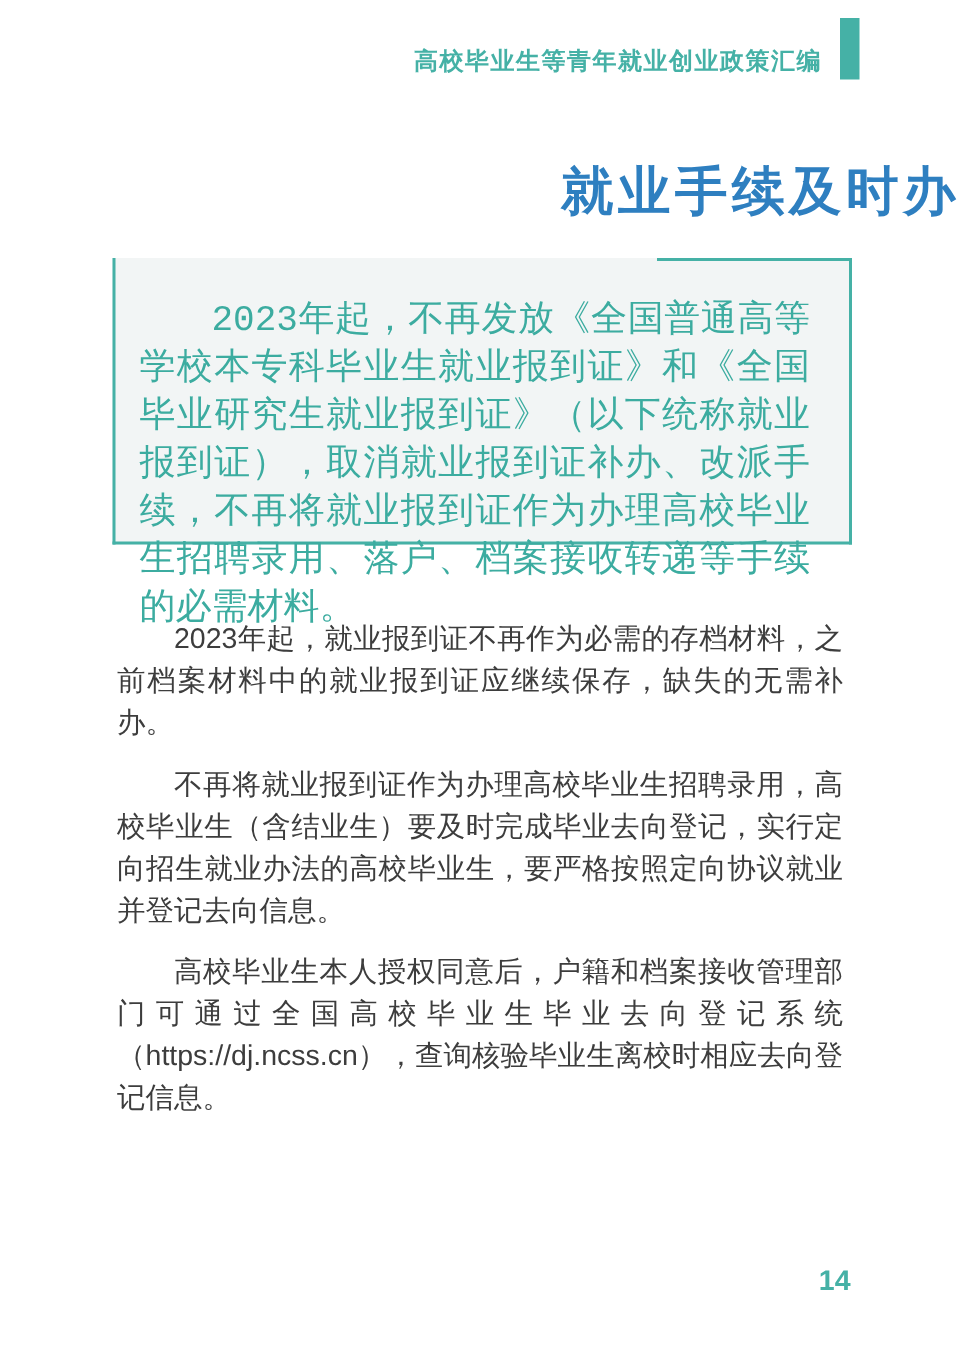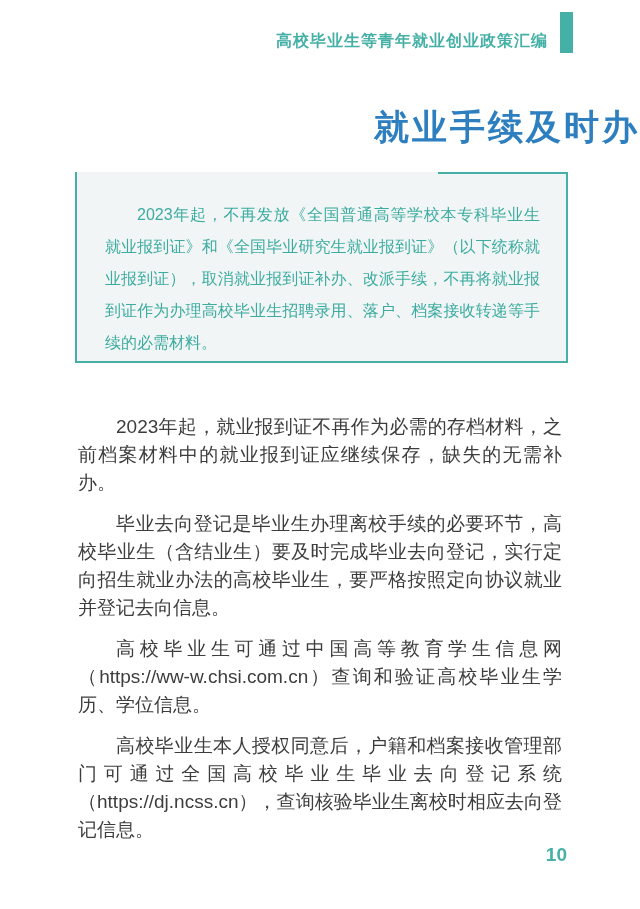--- a/index.html
+++ b/index.html
@@ -63,26 +63,27 @@
   }
   .quote-box-top-border {
     position: absolute;
     top: 0;
     right: 0;
     width: 128px;
     height: 2px;
     background: var(--accent-teal);
   }
   .quote-box-text {
-    padding: 27px 26px 0 28px;
-    font-size: 16px;
+    padding: 27px 26px 0 16px;
+    font-size: 24px;
     line-height: 32px;
     color: var(--box-text);
     text-indent: 2em;
     text-align: justify;
+    font-family: Liberation Mono, monospace;
   }
   .body-text {
     position: absolute;
     left: 65px;
     top: 400px;
     width: 510px;
     font-size: 19px;
     line-height: 28px;
     color: var(--body-text);
     text-align: justify;
@@ -111,20 +112,19 @@
 
   <h1 class="page-title">就业手续及时办</h1>
 
   <div class="quote-box">
     <div class="quote-box-top-border"></div>
     <div class="quote-box-text">2023年起，不再发放《全国普通高等学校本专科毕业生就业报到证》和《全国毕业研究生就业报到证》（以下统称就业报到证），取消就业报到证补办、改派手续，不再将就业报到证作为办理高校毕业生招聘录用、落户、档案接收转递等手续的必需材料。</div>
   </div>
 
   <div class="body-text">
     <p>2023年起，就业报到证不再作为必需的存档材料，之前档案材料中的就业报到证应继续保存，缺失的无需补办。</p>
-    <p>毕业去向登记是毕业生办理离校手续的必要环节，高校毕业生（含结业生）要及时完成毕业去向登记，实行定向招生就业办法的高校毕业生，要严格按照定向协议就业并登记去向信息。</p>
-    <p>高校毕业生可通过中国高等教育学生信息网（https://ww-w.chsi.com.cn）查询和验证高校毕业生学历、学位信息。</p>
+    <p>不再将就业报到证作为办理高校毕业生招聘录用，高校毕业生（含结业生）要及时完成毕业去向登记，实行定向招生就业办法的高校毕业生，要严格按照定向协议就业并登记去向信息。</p>
     <p>高校毕业生本人授权同意后，户籍和档案接收管理部门可通过全国高校毕业生毕业去向登记系统（https://dj.ncss.cn），查询核验毕业生离校时相应去向登记信息。</p>
   </div>
 
-  <div class="page-number">10</div>
+  <div class="page-number">14</div>
 
 </div>
 
 </body></html>

